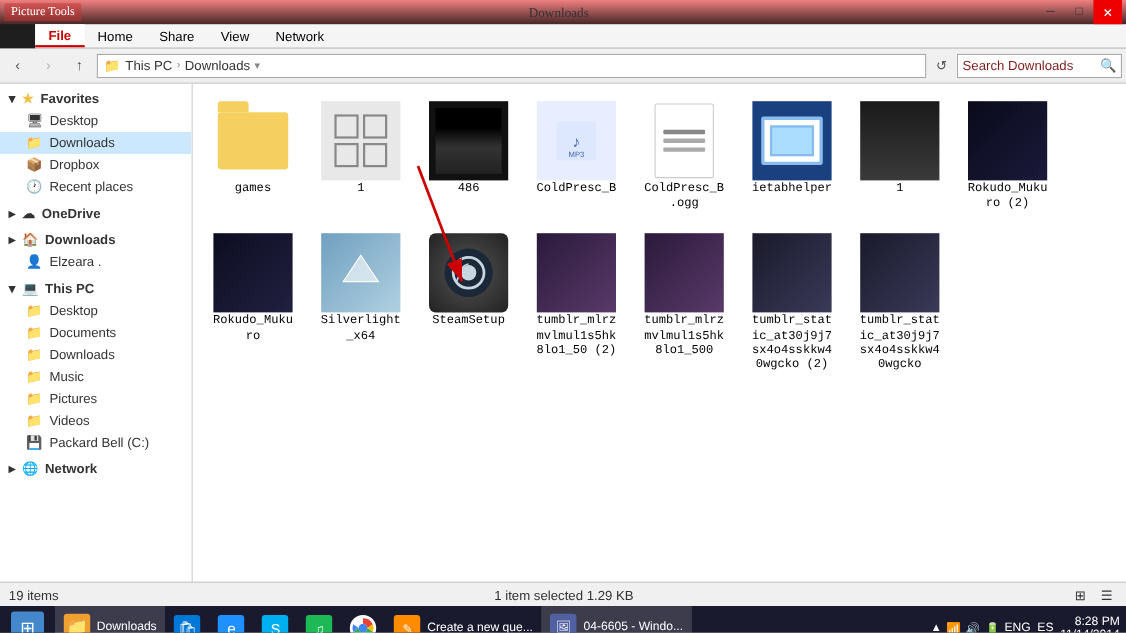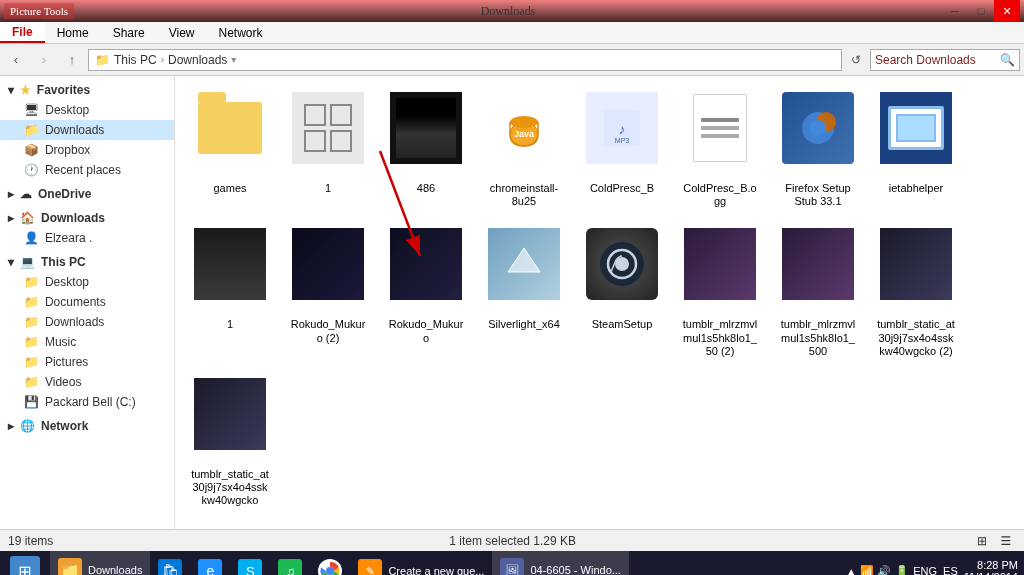--- a/index.html
+++ b/index.html
@@ -17,21 +17,21 @@
     }
     .title-bar-left { display: flex; align-items: center; gap: 2px; }
     .window-controls { display: flex; gap: 0; }
     .win-btn { width: 26px; height: 22px; display: flex; align-items: center; justify-content: center; font-size: 11px; cursor: pointer; color: #333; }
     .win-btn.close { background: #e00; color: white; }
     .title-text { flex: 1; text-align: center; font-size: 12px; color: #333; font-weight: normal; }
     .tab-btn { padding: 2px 8px; font-size: 11px; background: rgba(255,100,100,0.3); border: none; cursor: pointer; color: #333; border-radius: 2px 2px 0 0; }
     .picture-tools { background: rgba(200,50,50,0.5); color: white; padding: 2px 6px; font-size: 11px; border-radius: 2px 2px 0 0; }
 
     
-    .ribbon { height: 22px; background: #f5f5f5; border-bottom: 1px solid #ccc; display: flex; align-items: center; }
+    .ribbon { height: 22px; background: #f5f5f5; border-bottom: 1px solid #ccc; display: flex; align-items: center; margin-left: 32px; }
     .ribbon-tab { padding: 3px 12px; font-size: 12px; cursor: pointer; height: 100%; display: flex; align-items: center; }
     .ribbon-tab.active { background: white; border-bottom: 2px solid #c00; color: #c00; font-weight: bold; }
 
     
     .toolbar { height: 32px; background: #f0f0f0; border-bottom: 1px solid #ccc; display: flex; align-items: center; padding: 0 4px; gap: 4px; }
     .nav-btn { width: 24px; height: 24px; display: flex; align-items: center; justify-content: center; cursor: pointer; border: 1px solid transparent; border-radius: 3px; font-size: 13px; color: #555; }
     .address-bar { flex: 1; height: 22px; border: 1px solid #aaa; background: white; display: flex; align-items: center; padding: 0 6px; font-size: 12px; gap: 4px; color: #333; }
     .address-arrow { color: #888; font-size: 10px; }
     .search-bar { width: 150px; height: 22px; border: 1px solid #aaa; background: white; display: flex; align-items: center; padding: 0 4px; font-size: 12px; color: #999; gap: 4px; }
     .refresh-btn { width: 20px; height: 22px; display: flex; align-items: center; justify-content: center; border: 1px solid transparent; cursor: pointer; font-size: 12px; color: #555; }
@@ -46,21 +46,21 @@
     .sidebar-item.selected { background: #cce8ff; }
     .sidebar-item.header { font-weight: bold; padding-left: 8px; }
     .indent1 { padding-left: 24px; }
 
     
     .file-area { flex: 1; background: white; overflow-y: auto; padding: 10px; display: flex; flex-direction: column; }
     .file-grid { display: flex; flex-wrap: wrap; gap: 8px; align-content: flex-start; }
     .file-item { width: 90px; display: flex; flex-direction: column; align-items: center; padding: 4px; cursor: pointer; border: 2px solid transparent; border-radius: 3px; }
     .file-item.selected { background: #cce8ff; border-color: #5090d0; }
     .file-thumb { width: 72px; height: 72px; display: flex; align-items: center; justify-content: center; position: relative; }
-    .file-label { font-size: 11px; text-align: center; word-break: break-word; margin-top: 18px; max-width: 88px; line-height: 1.2; }
+    .file-label { font-size: 11px; text-align: center; word-break: break-word; margin-top: 2px; max-width: 88px; line-height: 1.2; font-family: Liberation Mono, monospace; }
 
     
     .folder-lg { width: 64px; height: 52px; background: #f5d060; border-radius: 3px; position: relative; }
     .folder-lg::before { content:''; position: absolute; top: -10px; left: 0; width: 28px; height: 10px; background: #f5d060; border-radius: 3px 3px 0 0; }
 
     
     .status-bar { height: 22px; background: #f0f0f0; border-top: 1px solid #ccc; display: flex; align-items: center; padding: 0 8px; justify-content: space-between; font-size: 12px; color: #333; }
     .status-right { display: flex; gap: 4px; }
     .view-btn { width: 20px; height: 18px; display: flex; align-items: center; justify-content: center; cursor: pointer; font-size: 12px; }
 
@@ -254,34 +254,20 @@
         <div class="file-item">
           <div class="file-thumb">
             <div style="width:72px;height:72px;background:#111;display:flex;align-items:center;justify-content:center;">
               <div style="width:60px;height:60px;background:linear-gradient(to bottom, #000 30%, #333 60%, #222 100%);"></div>
             </div>
           </div>
           <div class="file-label">486</div>
         </div>
 
 
-        <div class="file-item">
-          <div class="file-thumb">
-            <div style="width:72px;height:72px;background:white;display:flex;align-items:center;justify-content:center;">
-
-              <svg width="48" height="48" viewBox="0 0 48 48">
-                <ellipse cx="24" cy="30" rx="14" ry="12" fill="#f5a623" stroke="#d4880a" stroke-width="1"></ellipse>
-                <ellipse cx="24" cy="18" rx="14" ry="6" fill="#e8940f"></ellipse>
-                <path d="M10,18 L10,30 Q10,42 24,42 Q38,42 38,30 L38,18" fill="none" stroke="#d4880a" stroke-width="1.5"></path>
-                <text x="24" y="33" text-anchor="middle" font-size="9" fill="white" font-weight="bold">Java</text>
-              </svg>
-            </div>
-          </div>
-          <div class="file-label">chromeinstall-8u25</div>
-        </div>
 
         <div class="file-item">
           <div class="file-thumb">
             <div style="width:72px;height:72px;background:#e8eeff;display:flex;flex-direction:column;align-items:center;justify-content:center;">
               <svg width="40" height="40" viewBox="0 0 40 40">
                 <rect x="2" y="2" width="36" height="36" rx="3" fill="#dde8ff"></rect>
                 <text x="20" y="26" text-anchor="middle" font-size="14" fill="#4466aa">♪</text>
                 <text x="20" y="35" text-anchor="middle" font-size="7" fill="#4466aa">MP3</text>
               </svg>
             </div>
@@ -295,32 +281,20 @@
               <div style="width:54px;height:68px;background:white;border:1px solid #ccc;border-radius:2px;display:flex;flex-direction:column;align-items:center;justify-content:center;">
                 <div style="width:38px;height:4px;background:#888;margin:2px 0;border-radius:1px;"></div>
                 <div style="width:38px;height:4px;background:#aaa;margin:2px 0;border-radius:1px;"></div>
                 <div style="width:38px;height:4px;background:#aaa;margin:2px 0;border-radius:1px;"></div>
               </div>
             </div>
           </div>
           <div class="file-label">ColdPresc_B.ogg</div>
         </div>
 
-        <div class="file-item">
-          <div class="file-thumb">
-            <div style="width:72px;height:72px;background:linear-gradient(135deg,#205090,#4070b0);display:flex;align-items:center;justify-content:center;border-radius:4px;">
-              <svg width="48" height="48" viewBox="0 0 48 48">
-                <circle cx="24" cy="24" r="16" fill="#4488dd" opacity="0.8"></circle>
-                <circle cx="32" cy="18" r="10" fill="#cc6600" opacity="0.9"></circle>
-                <circle cx="24" cy="24" r="8" fill="#4488dd"></circle>
-              </svg>
-            </div>
-          </div>
-          <div class="file-label">Firefox Setup Stub 33.1</div>
-        </div>
 
         <div class="file-item">
           <div class="file-thumb">
             <div style="width:72px;height:72px;background:#1a4080;display:flex;align-items:center;justify-content:center;">
               <div style="width:56px;height:44px;border:3px solid #88bbee;background:white;border-radius:2px;display:flex;align-items:center;justify-content:center;">
                 <div style="width:40px;height:28px;background:#aaddff;border:2px solid #88bbee;"></div>
               </div>
             </div>
           </div>
           <div class="file-label">ietabhelper</div>

